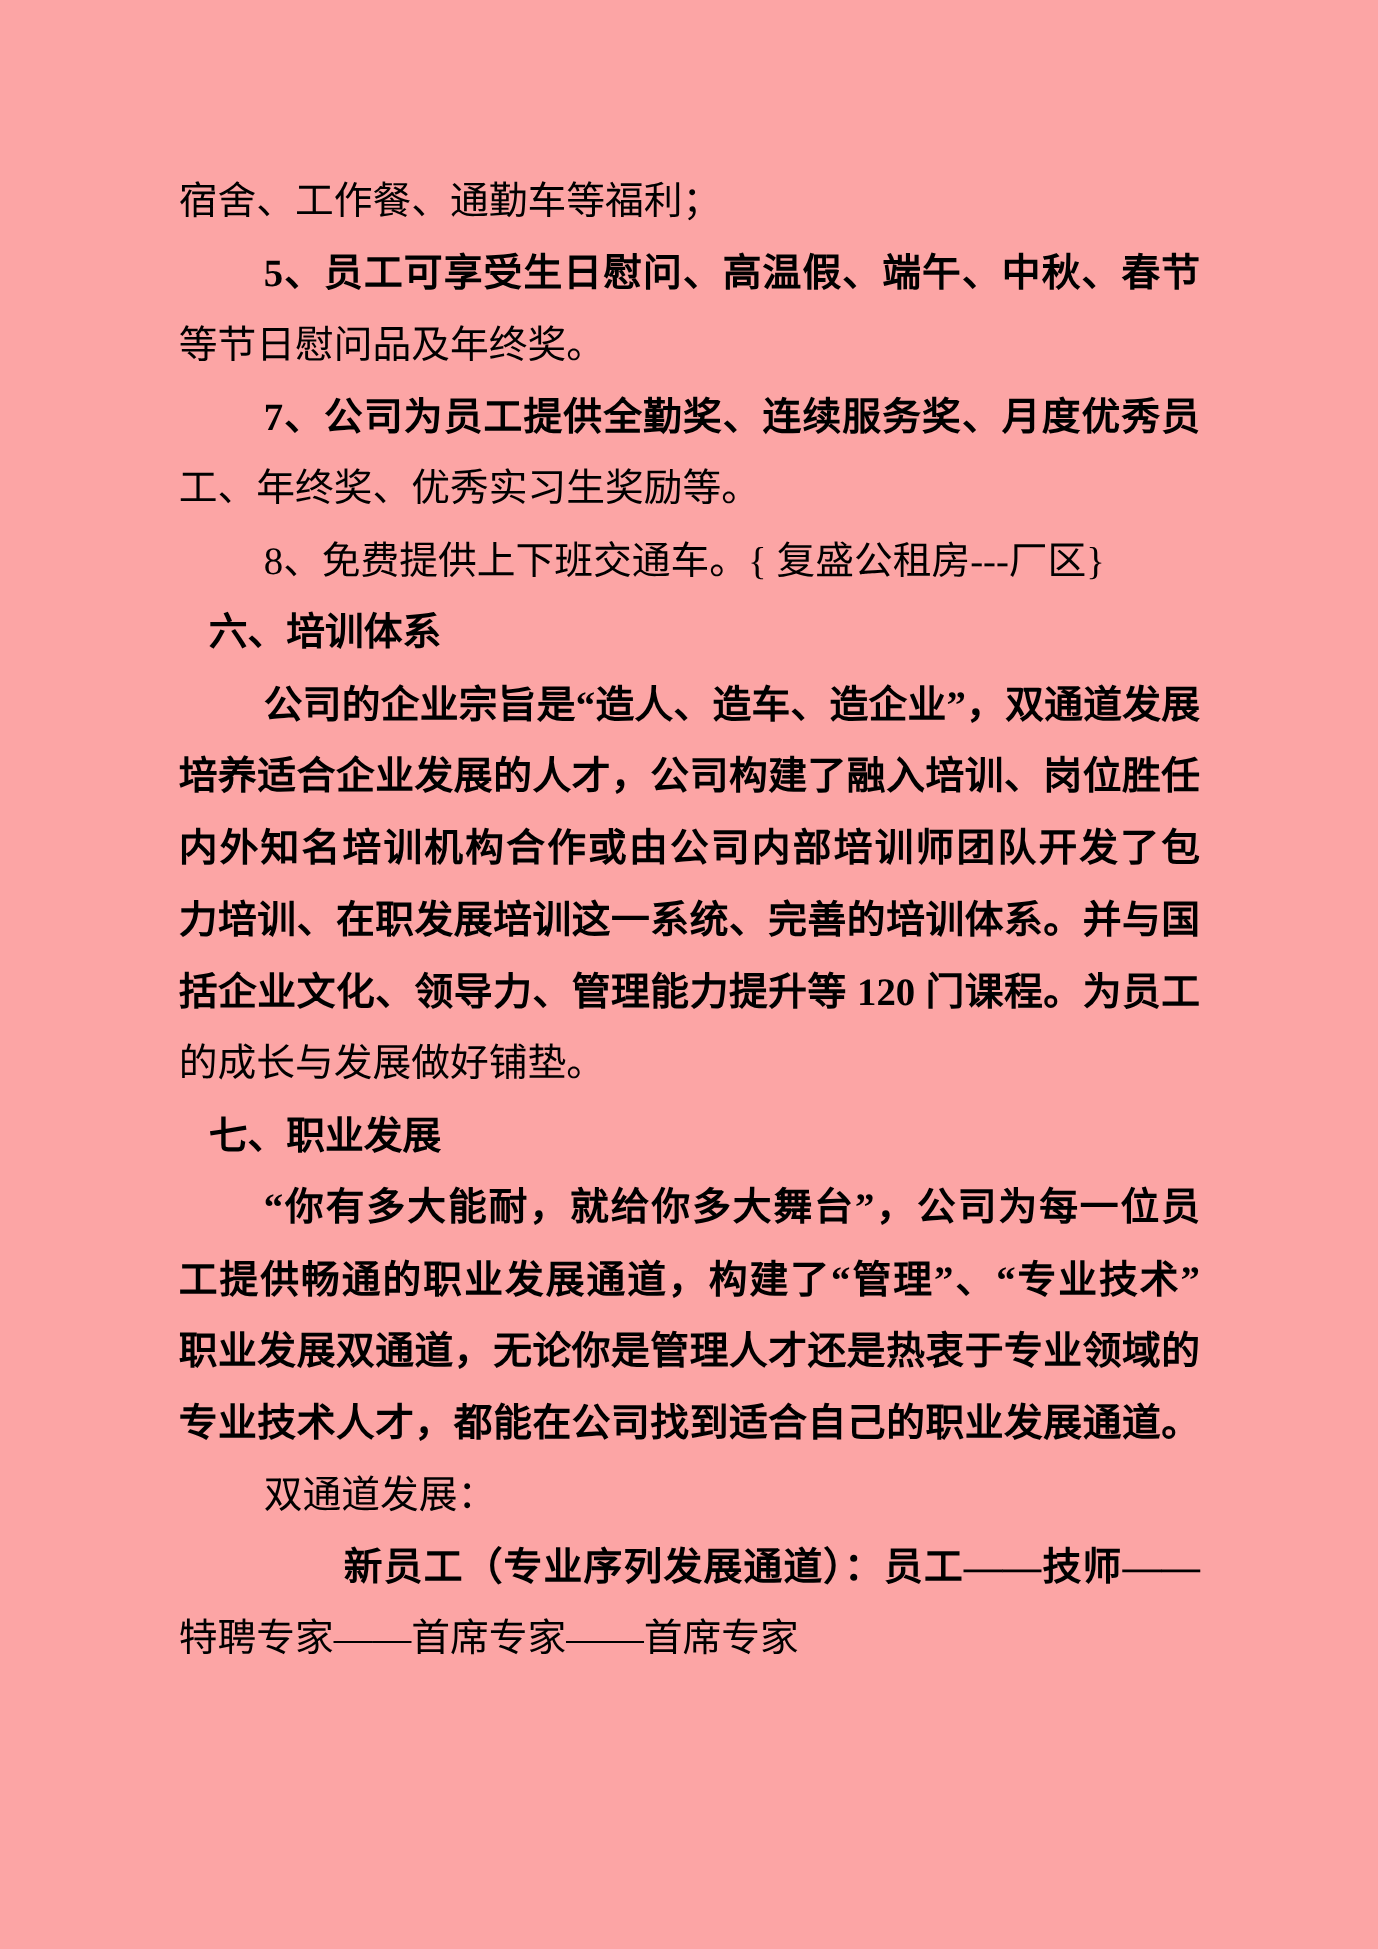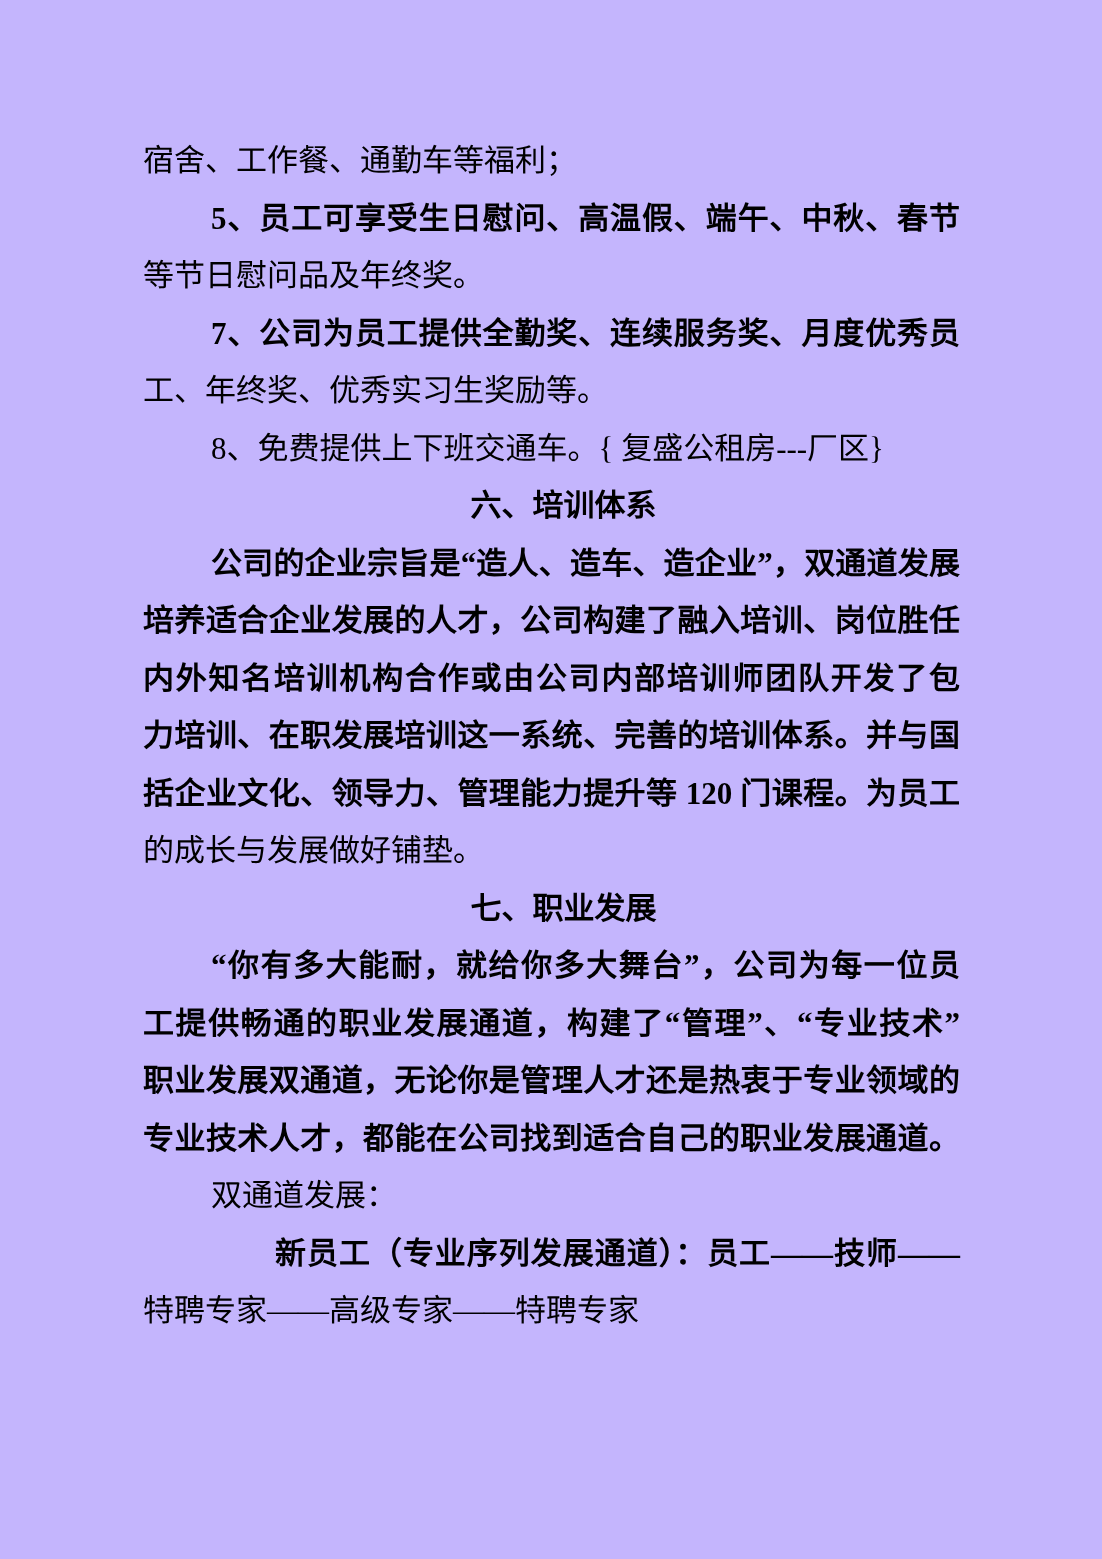--- a/index.html
+++ b/index.html
@@ -2,33 +2,32 @@
 <html lang="zh-CN"><head>
 <meta charset="utf-8">
 <style>
   html,body{margin:0;padding:0;}
   body{
     width:1102px;height:1559px;
     background:#ffffff;color:#000000;
     font-family:"Liberation Serif","DejaVu Serif",serif;
     position:relative;overflow:hidden;
   }
-  .page{position:absolute;inset:0;background:#c4b5fd;}
+  .page{position:absolute;inset:0;background:#fca5a5;}
   .content{position:absolute;left:143px;top:132px;width:817px;}
   .ln{
     font-size:31px;line-height:57.5px;height:57.5px;
     text-align:left;letter-spacing:0;
   }
   .ind2{padding-left:68px;}
   .ind4{padding-left:132px;}
   .just{text-align:justify;text-align-last:justify;font-weight:bold;}
   .hdr{
     font-weight:700;padding-left:24px;
     font-family:"Liberation Sans","DejaVu Sans",sans-serif;
-    text-align:center;
   }
 </style>
 </head>
 <body>
 
 <div class="page">
   <div class="content">
     <div class="ln">宿舍、工作餐、通勤车等福利；</div>
     <div class="ln ind2 just">5、员工可享受生日慰问、高温假、端午、中秋、春节</div>
     <div class="ln">等节日慰问品及年终奖。</div>
@@ -42,15 +41,15 @@
     <div class="ln just">力培训、在职发展培训这一系统、完善的培训体系。并与国</div>
     <div class="ln just">括企业文化、领导力、管理能力提升等 120 门课程。为员工</div>
     <div class="ln">的成长与发展做好铺垫。</div>
     <div class="ln hdr">七、职业发展</div>
     <div class="ln ind2 just">“你有多大能耐，就给你多大舞台”，公司为每一位员</div>
     <div class="ln just">工提供畅通的职业发展通道，构建了“管理”、“专业技术”</div>
     <div class="ln just">职业发展双通道，无论你是管理人才还是热衷于专业领域的</div>
     <div class="ln just">专业技术人才，都能在公司找到适合自己的职业发展通道。</div>
     <div class="ln ind2">双通道发展：</div>
     <div class="ln ind4 just">新员工（专业序列发展通道）：员工——技师——</div>
-    <div class="ln">特聘专家——高级专家——特聘专家</div>
+    <div class="ln">特聘专家——首席专家——首席专家</div>
   </div>
 </div>
 
 </body></html>

